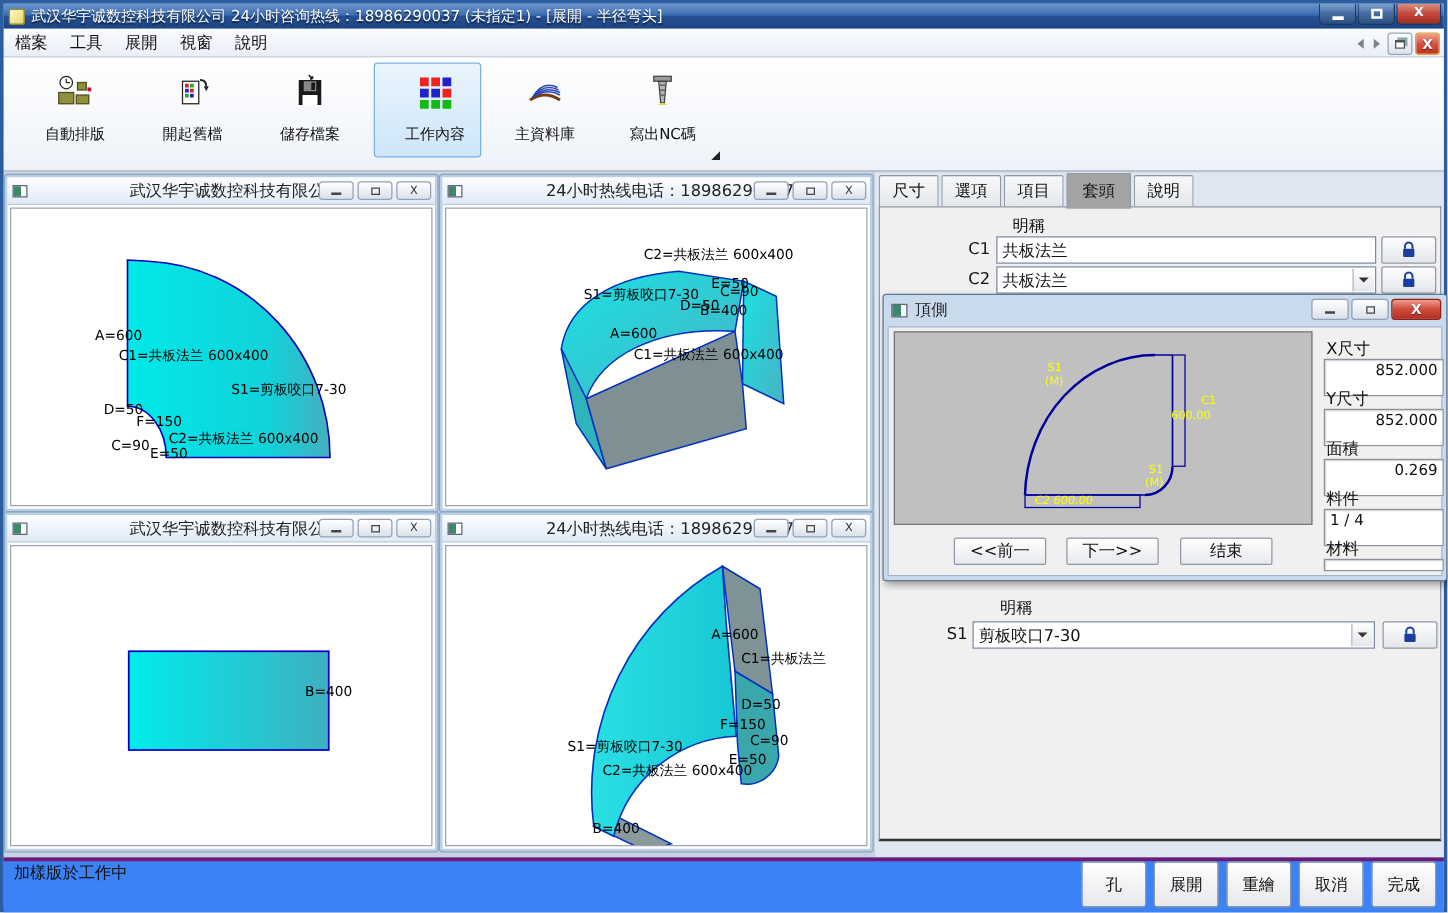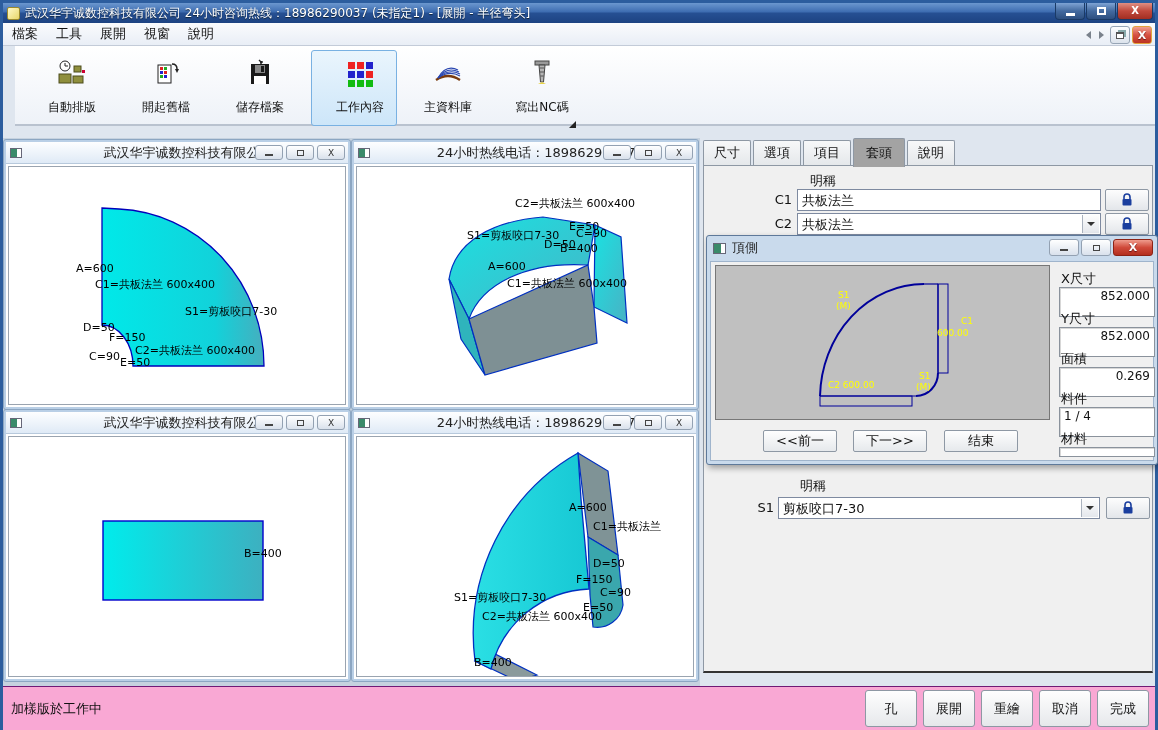--- a/index.html
+++ b/index.html
@@ -28,22 +28,22 @@
   .nav-arrow { width:0; height:0; border-top:4px solid transparent; border-bottom:4px solid transparent; margin:0 4px; }
   .nav-arrow.left { border-right:5px solid #7a828c; }
   .nav-arrow.right { border-left:5px solid #7a828c; }
   .mini-btn { width:20px; height:18px; border:1px solid #97a5b5; border-radius:3px; margin-left:2px;
     background:linear-gradient(#fefefe,#dce3ec); display:flex; align-items:center; justify-content:center; }
   .mini-btn.red { background:linear-gradient(#f0a091,#d65142 50%,#bc3423); border:1px solid #e2a23c; }
   .glyph-restore { width:8px; height:7px; border:1px solid #555; border-top:2px solid #555; background:#fff; box-shadow:2px -2px 0 -0px #8aa; }
   .glyph-x2 { color:#fff; font-size:11px; font-weight:bold; line-height:1; text-shadow:0 1px 1px #611; }
 
   
-  .toolbar { position:absolute; left:0; top:43px; right:0; height:80px;
-    background:linear-gradient(#ffffff,#eef2f8); border-bottom:2px solid #b9c2cf; display:flex; align-items:flex-start; padding:4px 0 0 14px;margin-left:12px; }
+  .toolbar { position:absolute; left:0; top:43px; right:0; height:92px;
+    background:linear-gradient(#ffffff,#eef2f8); border-bottom:2px solid #b9c2cf; display:flex; align-items:flex-start; padding:4px 0 0 14px; }
   .tool-btn { width:86px; height:76px; display:flex; flex-direction:column; align-items:center; justify-content:flex-start; padding-top:6px; border:1px solid transparent; border-radius:3px; margin-right:8px; }
   .tool-btn.active { background:linear-gradient(#eaf5fd,#cde6f9); border:1px solid #79b1e2;padding-left:12px; }
   .tool-ico { width:34px; height:34px; display:flex; align-items:center; justify-content:center; }
   .tool-label { font-size:12px; color:#111; margin-top:8px; white-space:nowrap; }
   .tb-overflow { position:absolute; left:566px; top:118px; width:0; height:0; border-left:7px solid transparent; border-bottom:7px solid #222; }
 
   
   .mdi-area { position:absolute; left:0; top:135px; width:697px; height:548px; background:#c6d2df; }
   .child { position:absolute; border:2px solid #b9cfe6; outline:1px solid #8ca6c2; background:#fff; border-radius:2px; }
   .child-title { height:22px; background:linear-gradient(#fdfeff,#dfeaf6); border-bottom:1px solid #b7c9dc; display:flex; align-items:center; font-size:13px; color:#222; position:relative; }
@@ -80,21 +80,21 @@
   .dlg-body { position:absolute; left:3px; right:3px; top:25px; bottom:3px; background:#f0f0f0; border:1px solid #9fb4cc; }
   .preview { position:absolute; left:4px; top:3px; width:335px; height:155px; background:#c0c0c0; border:1px solid #777; }
   .plabel { position:absolute; font-size:9px; color:#ffff00; white-space:nowrap; }
   .dlg-buttonrow .btn { position:absolute; height:22px; border:1px solid #8e98a4; border-radius:2px; background:linear-gradient(#fefefe,#e6e9ec); font-size:13px; color:#111; display:flex; align-items:center; justify-content:center; }
   .fields { position:absolute; left:346px; top:0; width:100px; }
   .f-label { position:absolute; font-size:13px; color:#111; }
   .f-box { position:absolute; width:96px; height:30px; background:#fff; border:1px solid #8a929c; box-shadow:inset 1px 1px 0 #d7d7d7; font-size:12px; color:#111; padding:1px 4px; text-align:right; }
   .f-box.left { text-align:left; }
 
   
-  .statusbar { position:absolute; left:0; right:0; top:683px; height:44px; background:#f9a8d4; border-top:1px solid #701a75; display:flex; align-items:center; }
+  .statusbar { position:absolute; left:0; right:0; top:683px; height:44px; background:#3b82f6; border-top:3px solid #701a75; display:flex; }
   .status-text { font-size:13px; color:#111; margin-left:8px; flex:1; }
   .sbtn { width:52px; height:37px; border:1px solid #8e98a4; border-radius:3px; background:linear-gradient(#fefefe,#e6e8eb); font-size:13px; color:#111; display:flex; align-items:center; justify-content:center; margin-right:6px; }
   .sbtn:last-child { margin-right:6px; }
 </style>
 </head>
 <body>
 
 <div id="app">
 
   <div class="titlebar">
@@ -446,21 +446,21 @@
           <line x1="208" y1="18" x2="222" y2="18" stroke="#00009a" stroke-width="1.2"></line>
           <rect x="222" y="18" width="10" height="89" fill="none" stroke="#00009a" stroke-width="1"></rect>
           <rect x="104" y="130" width="92" height="10" fill="none" stroke="#00009a" stroke-width="1"></rect>
         </svg>
         <span class="plabel" style="left:122px; top:24px;">S1</span>
         <span class="plabel" style="left:120px; top:35px;">(M)</span>
         <span class="plabel" style="left:245px; top:50px;">C1</span>
         <span class="plabel" style="left:221px; top:62px;">600.00</span>
         <span class="plabel" style="left:203px; top:105px;">S1</span>
         <span class="plabel" style="left:200px; top:116px;">(M)</span>
-        <span class="plabel" style="left:112px; top:114px;">C2 600.00</span>
+        <span class="plabel" style="left:112px; top:130px;font-style:italic;">C2 600.00</span>
       </div>
       <div class="dlg-buttonrow">
         <div class="btn" style="left:52px; top:168px; width:74px;">&lt;&lt;前一</div>
         <div class="btn" style="left:142px; top:168px; width:74px;">下一&gt;&gt;</div>
         <div class="btn" style="left:233px; top:168px; width:74px;">结束</div>
       </div>
       <div class="fields">
         <div class="f-label" style="left:4px; top:8px;">X尺寸</div>
         <div class="f-box" style="left:2px; top:25px;">852.000</div>
         <div class="f-label" style="left:4px; top:48px;">Y尺寸</div>

